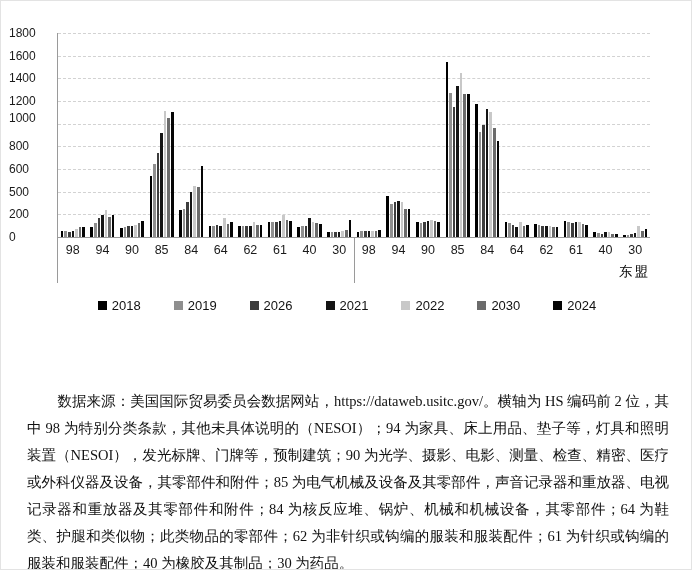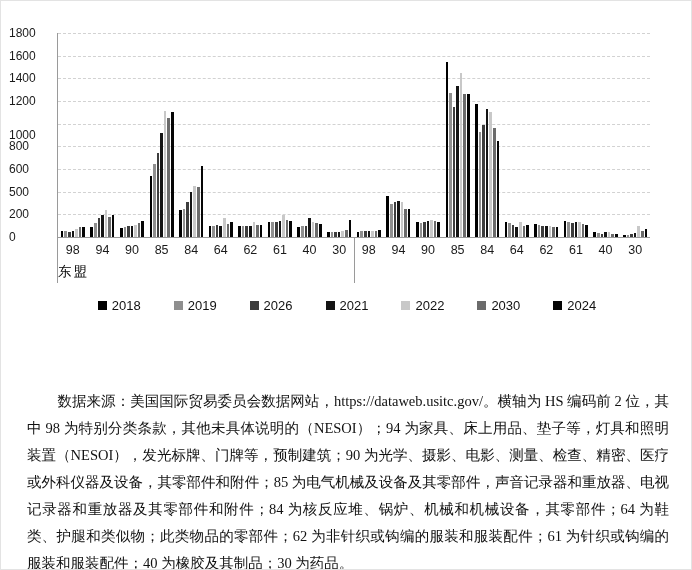--- a/index.html
+++ b/index.html
@@ -19,21 +19,21 @@
   .panels{position:absolute;inset:0;display:flex;}
   .panel{flex:1;display:flex;justify-content:space-around;align-items:flex-end;height:100%;}
   .bar-group{display:flex;align-items:flex-end;column-gap:1px;height:100%;}
   .bar{width:2.6px;}
   .axis-v-left{position:absolute;left:56px;top:32px;width:1px;height:250px;background:#9a9a9a;}
   .axis-v-mid{position:absolute;left:353px;top:236px;width:1px;height:46px;background:#9a9a9a;}
   .xaxis{position:absolute;left:57px;top:242px;width:592px;display:flex;}
   .xrow{flex:1;display:flex;justify-content:space-around;}
   .xlab{width:25px;text-align:center;font-size:12.5px;color:#1a1a1a;}
   .pnames{position:absolute;left:57px;top:262px;width:592px;display:flex;}
-  .pname{flex:1;text-align:left;font-size:13.5px;letter-spacing:2px;
+  .pname{flex:1;text-align:right;font-size:13.5px;letter-spacing:2px;
          font-family:"Liberation Serif",serif;}
   .legend{position:absolute;left:0;top:297px;width:692px;display:flex;
           justify-content:center;align-items:center;gap:33px;}
   .legend-item{display:flex;align-items:center;gap:5px;}
   .swatch{width:9px;height:9px;display:inline-block;}
   .ltext{font-size:13px;color:#111;}
   
   .caption{position:absolute;left:0;top:338px;width:692px;text-align:center;
            font-family:"Liberation Serif",serif;font-weight:700;font-size:14.5px;}
   .note{position:absolute;left:26px;top:372px;width:642px;
@@ -45,21 +45,21 @@
 
 <div class="page">
 
   <div class="figure">
     <div class="ylabels">
         <div class="ytick" style="top: 228px;">0</div>
         <div class="ytick" style="top: 205.333px;">200</div>
         <div class="ytick" style="top: 182.667px;">500</div>
         <div class="ytick" style="top: 160px;">600</div>
         <div class="ytick" style="top: 137.333px;">800</div>
-        <div class="ytick" style="top: 126px;">1000</div>
+        <div class="ytick" style="top: 109px;">1000</div>
         <div class="ytick" style="top: 92px;">1200</div>
         <div class="ytick" style="top: 69.3333px;">1400</div>
         <div class="ytick" style="top: 46.6667px;">1600</div>
         <div class="ytick" style="top: 24px;">1800</div>
       </div>
     <div class="plot">
       <div>
           <div class="gridline" style="top: 181.333px;"></div>
           <div class="gridline" style="top: 158.667px;"></div>
           <div class="gridline" style="top: 136px;"></div>

